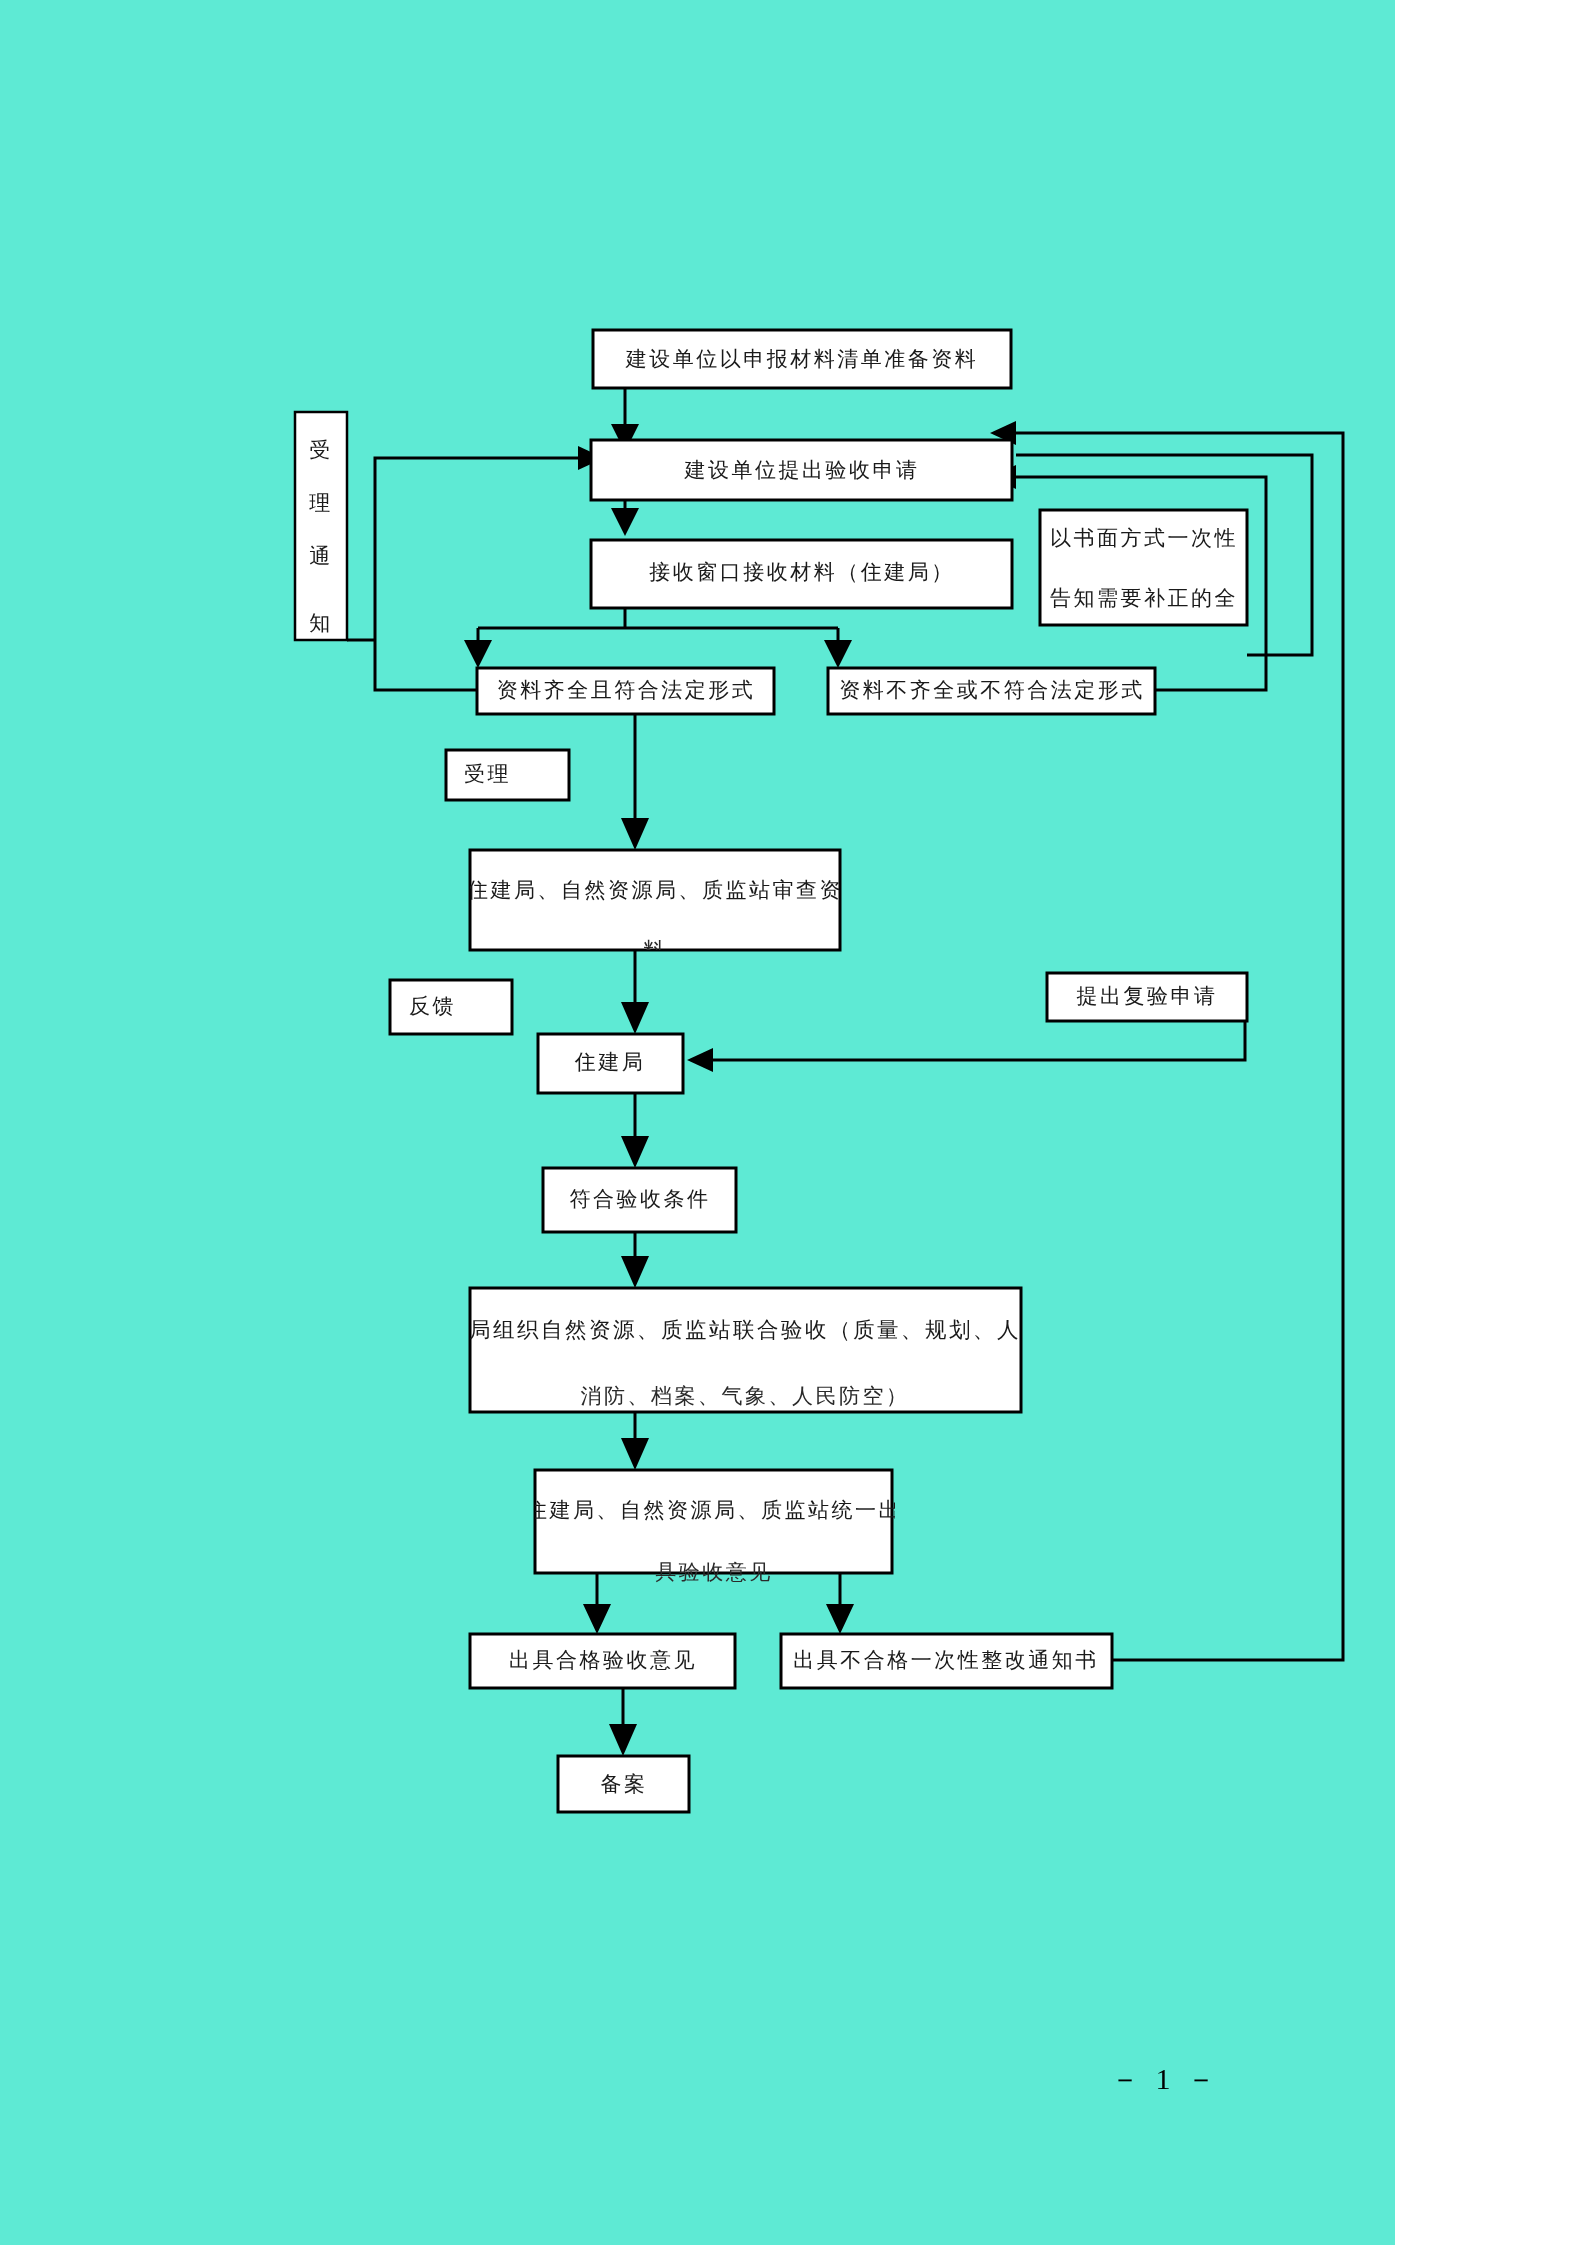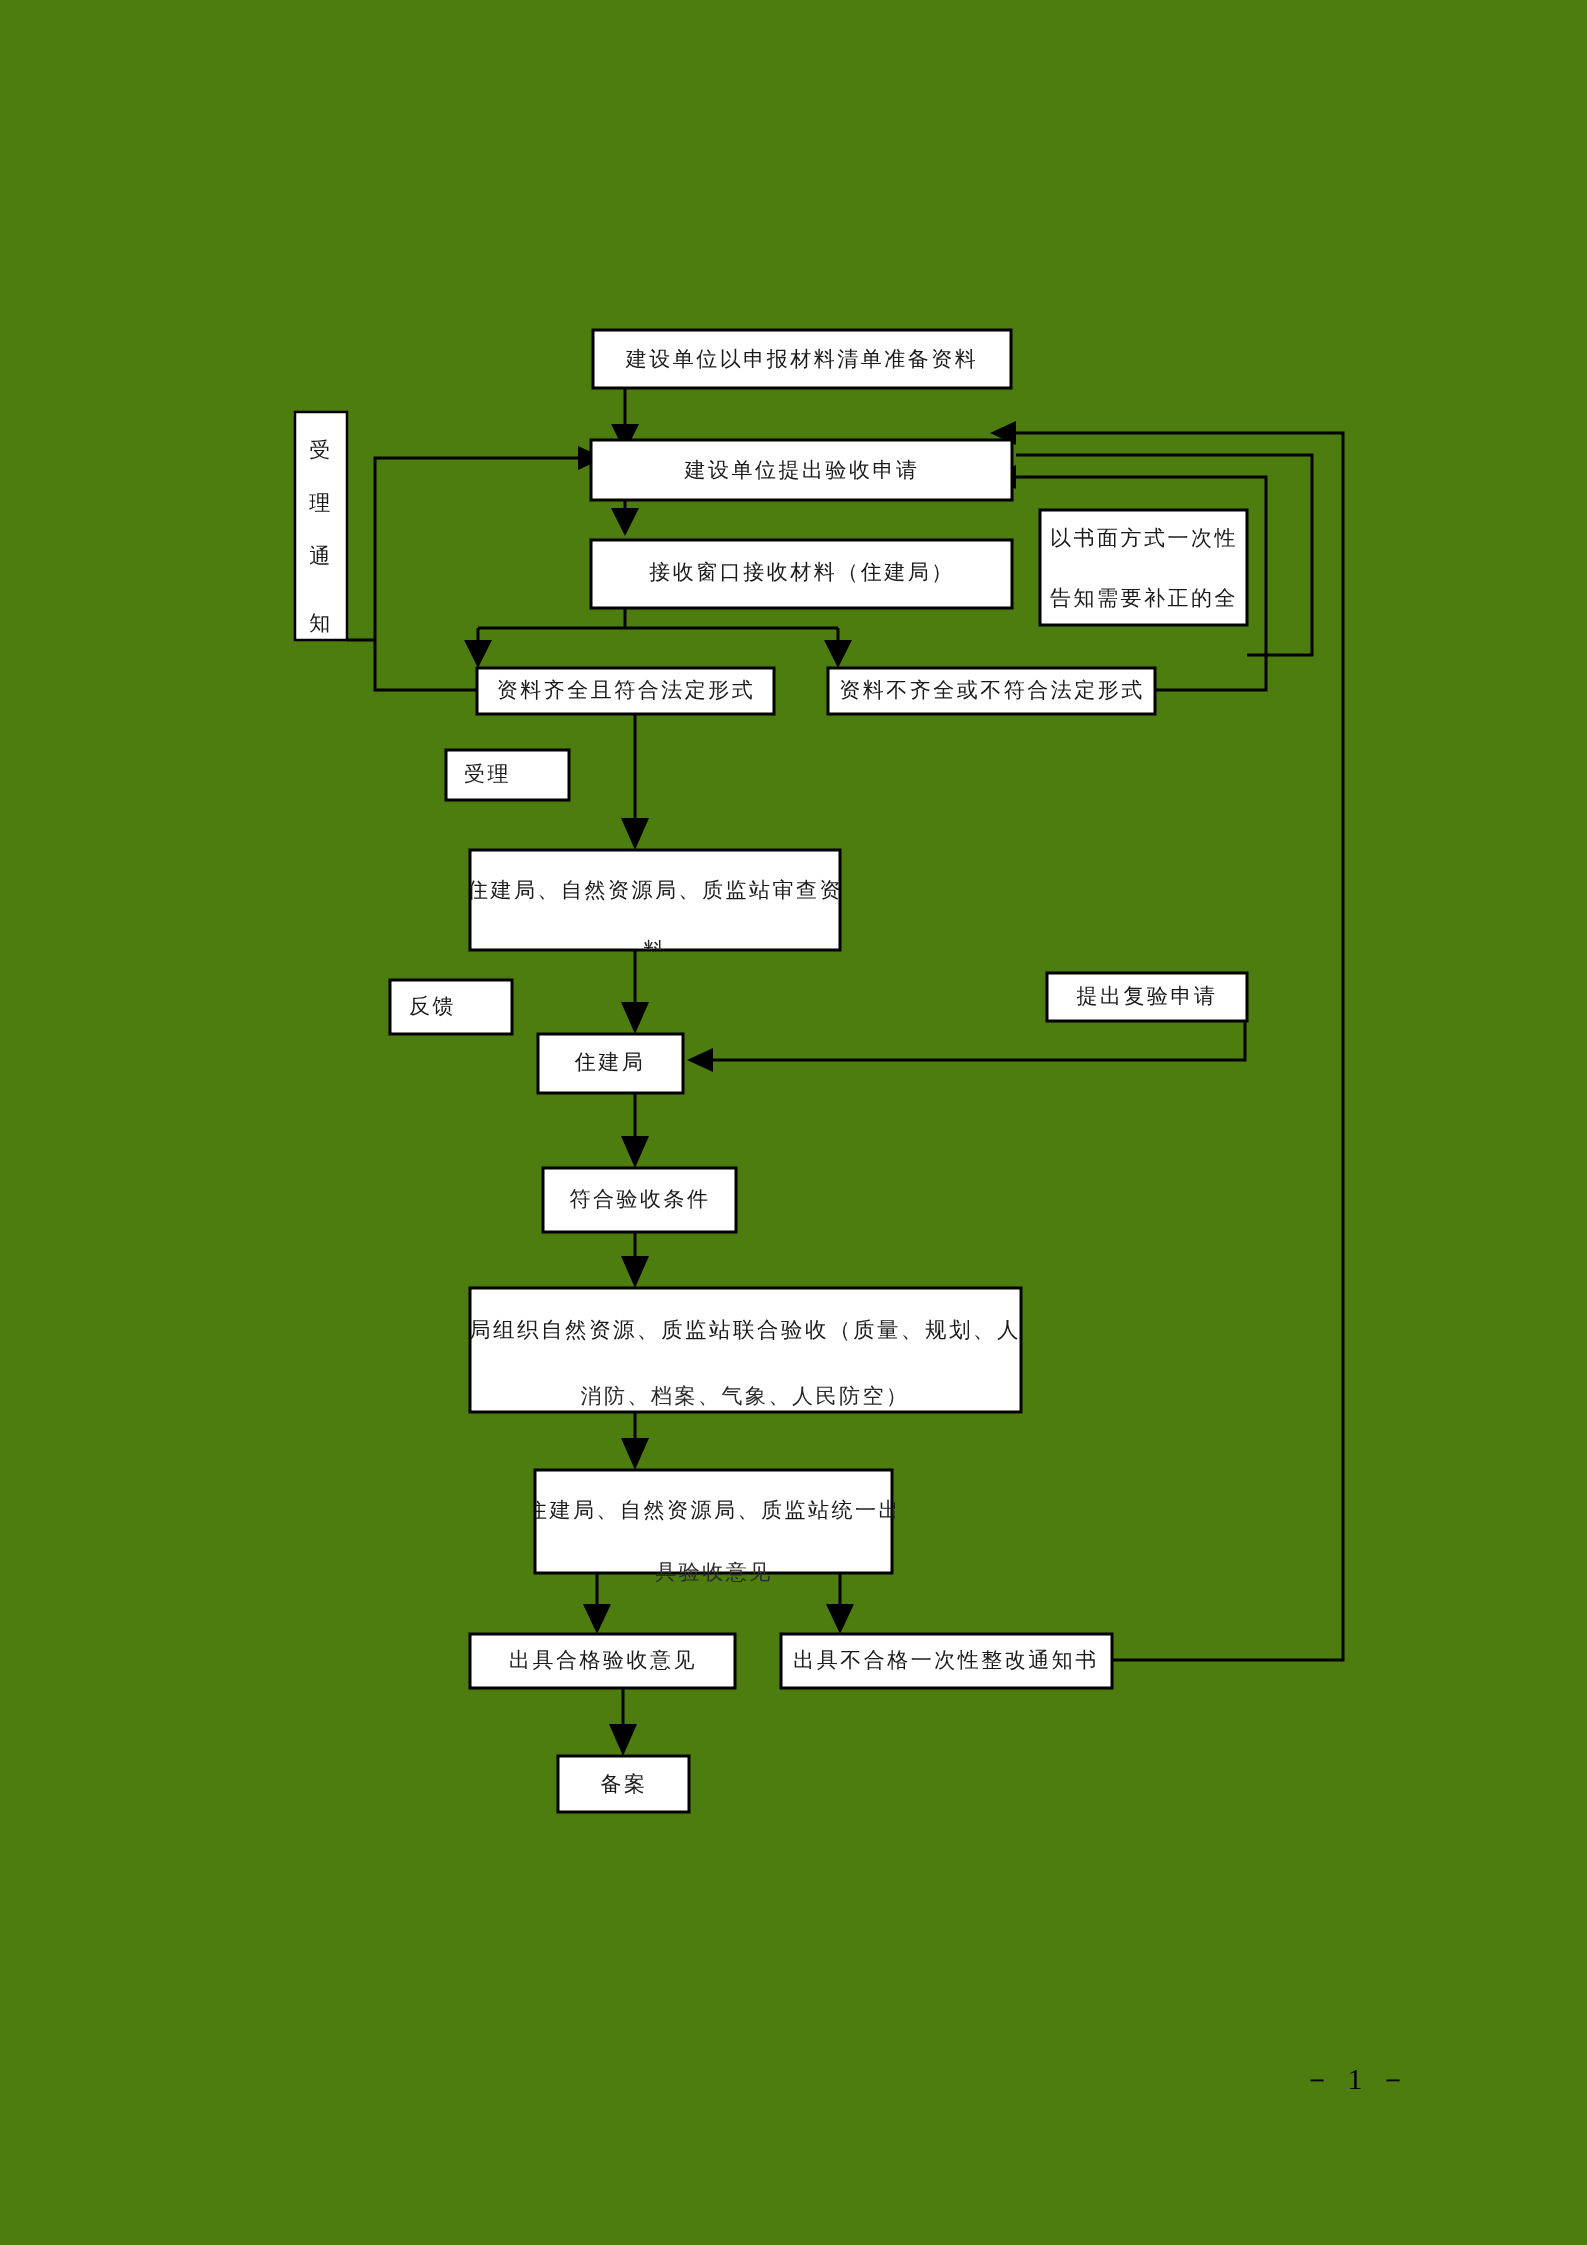--- a/index.html
+++ b/index.html
@@ -10,23 +10,23 @@
   body {
     width: 1587px;
     height: 2245px;
     font-family: "Liberation Serif", "DejaVu Serif", serif;
     position: relative;
     overflow: hidden;
   }
   #page {
     position: absolute;
     left: 0; top: 0;
-    width: 1587px;
+    width: 1395px;
     height: 2245px;
-    background: #4d7c0f;
+    background: #5eead4;
   }
   svg.flow {
     position: absolute;
     left: 0; top: 0;
     width: 1587px;
     height: 2245px;
     display: block;
   }
   .nodebox {
     fill: #ffffff;

